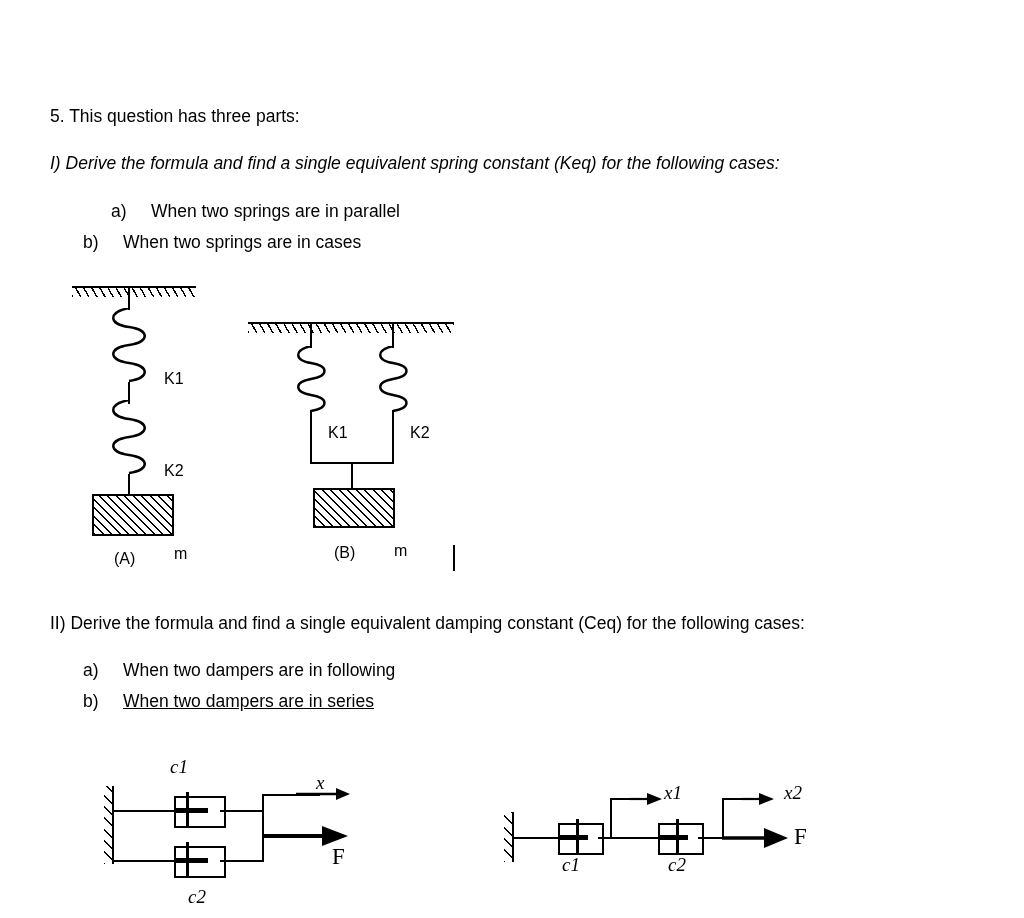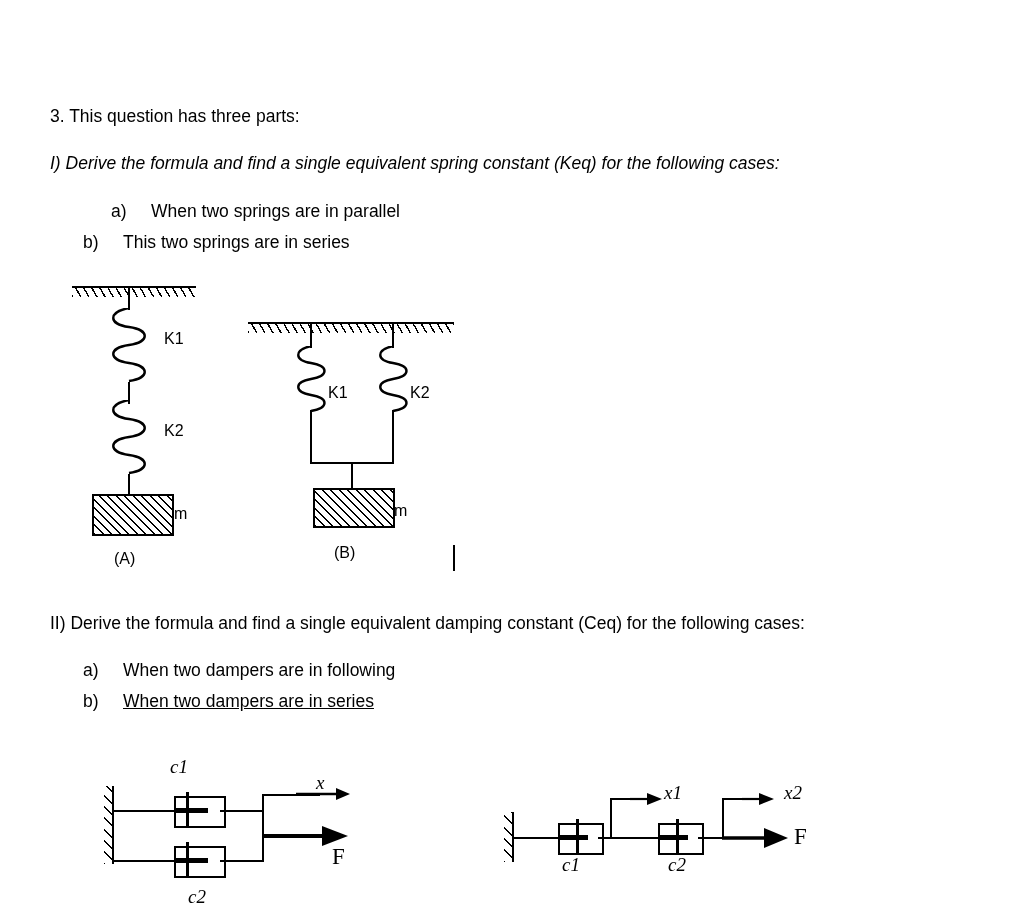--- a/index.html
+++ b/index.html
@@ -81,20 +81,21 @@
         #000 0px, #000 1.2px,
         transparent 1.2px, transparent 6px
       );
   }
   .lbl {
     position: absolute;
     font-size: 16px;
     font-family: "Liberation Sans", sans-serif;
     color: #000;
     white-space: nowrap;
+    margin-top: 40px;
   }
   .lbl-italic {
     position: absolute;
     font-size: 19px;
     font-family: "Liberation Serif", serif;
     font-style: italic;
     color: #000;
     white-space: nowrap;
   }
   .caption {
@@ -137,30 +138,30 @@
     position: absolute;
     background: #000;
   }
   svg.arrow { position: absolute; overflow: visible; }
 </style>
 </head>
 <body>
 
 <div class="page">
 
-  <div class="q-line" id="q-heading">3. This question has three parts:</div>
+  <div class="q-line" id="q-heading">5. This question has three parts:</div>
 
   <div class="q-line" id="part-I">I) Derive the formula and find a single equivalent spring constant (Keq) for the following cases:</div>
 
   <div class="q-line" id="item-Ia">
     <span class="bullet-label">a)</span><span>When two springs are in parallel</span>
   </div>
 
   <div class="q-line" id="item-Ib">
-    <span class="bullet-label">b)</span><span>This two springs are in series</span>
+    <span class="bullet-label">b)</span><span>When two springs are in cases</span>
   </div>
 
   <div class="q-line" id="part-II">II) Derive the formula and find a single equivalent damping constant (Ceq) for the following cases:</div>
 
   <div class="q-line" id="item-IIa">
     <span class="bullet-label">a)</span><span>When two dampers are in following</span>
   </div>
 
   <div class="q-line" id="item-IIb">
     <span class="bullet-label">b)</span><span>When two dampers are in series</span>

